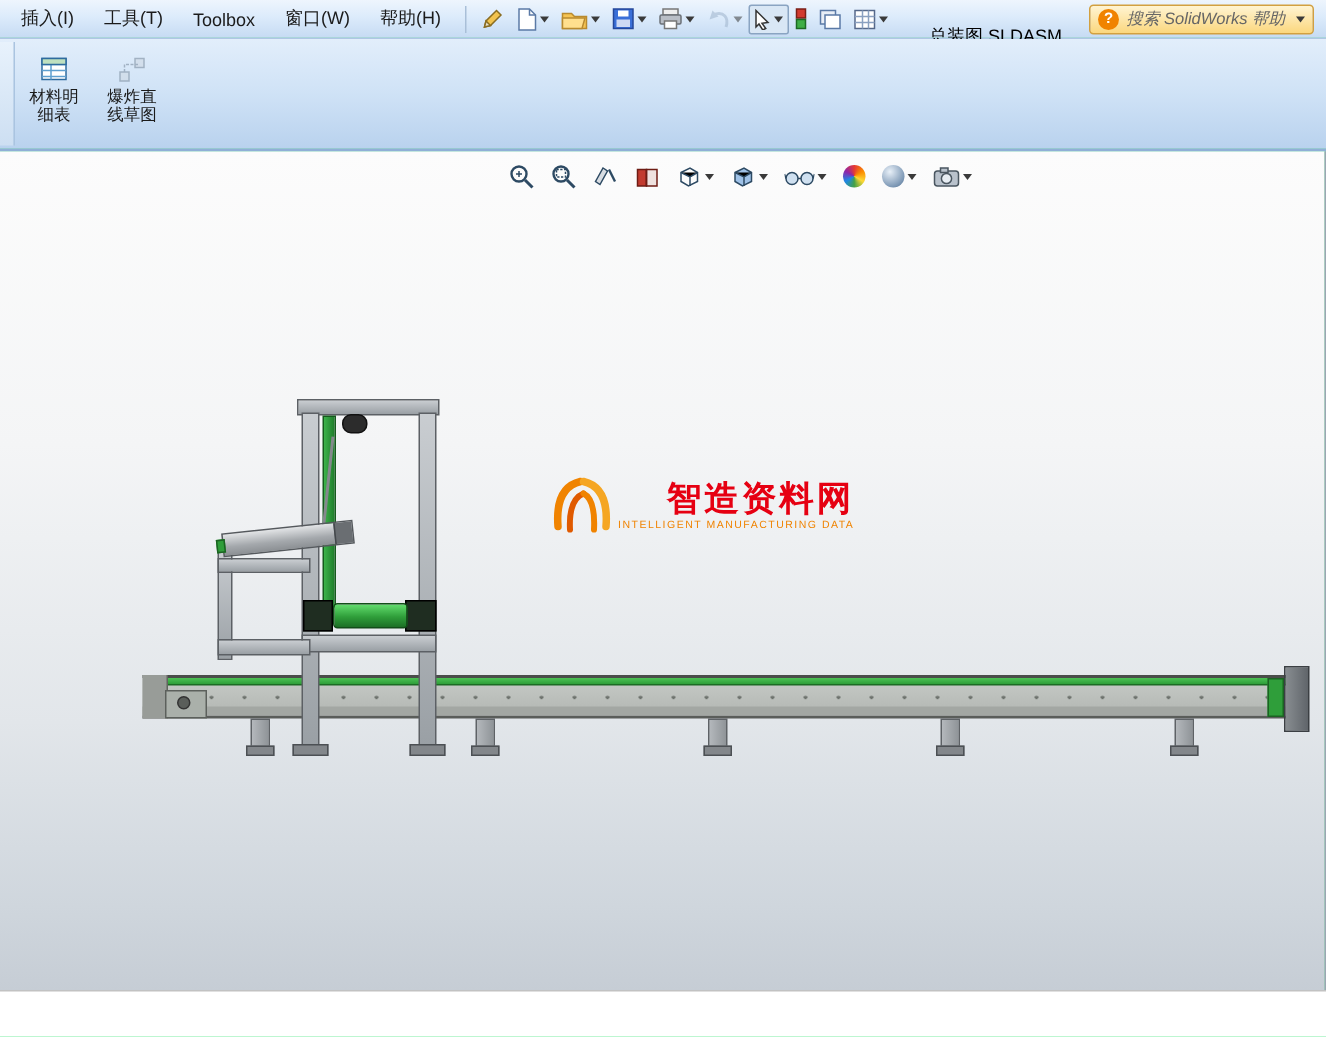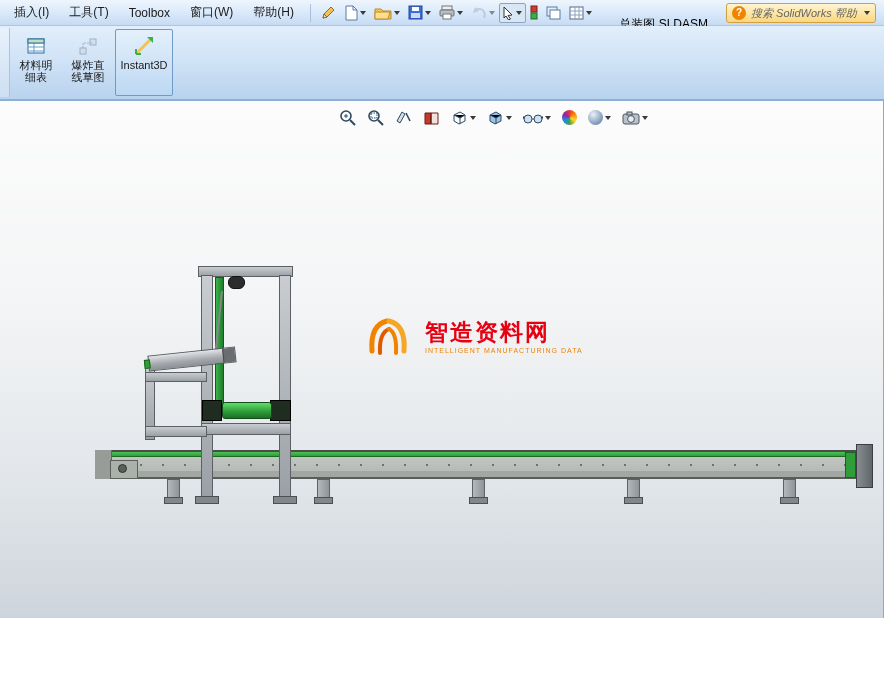--- a/index.html
+++ b/index.html
@@ -1,18 +1,18 @@
 <!DOCTYPE html>
 <html><head>
 <meta charset="utf-8">
 <style>
   * { box-sizing: border-box; margin: 0; padding: 0; }
   html,body { width:884px; height:691px; overflow:hidden; }
   body { font-family: "Liberation Sans", "DejaVu Sans", sans-serif; font-size:12px; color:#222; }
-  #app { position:relative; width:884px; height:618px; background:#86efac; overflow:hidden; }
+  #app { position:relative; width:884px; height:691px; background:#86efac; overflow:hidden; }
 
   
   .menubar {
     position:relative; height:26px; display:flex; align-items:center;
     background:linear-gradient(180deg,#eef5fd 0%,#dcebfb 45%,#c6dbf3 100%);
     border-bottom:1px solid #aec6e4; padding:0 4px;
   }
   .menu { padding:4px 10px; color:#1b1b1b; cursor:default; white-space:nowrap; }
   .tb-sep { width:1px; height:18px; background:#a9bfd8; margin:0 6px; }
   .tbtn { display:flex; align-items:center; gap:2px; padding:2px 3px; border:1px solid transparent; border-radius:2px; }
@@ -93,21 +93,21 @@
   .crossbar { left:201px; top:322px; width:90px; height:12px; }
   .sub-post { left:145px; top:265px; width:10px; height:74px; }
   .sub-top { left:145px; top:271px; width:62px; height:10px; }
   .sub-bot { left:145px; top:325px; width:62px; height:11px; }
   .cyl { left:148px; top:250px; width:88px; height:16px; transform:rotate(-6deg);
     background:linear-gradient(180deg,#e2e4e6,#a4a8ac 60%,#8c9094); border:1px solid #55595d; }
   .cyl-band { position:absolute; right:0; top:0; width:12px; height:100%; background:#6a6e72; border-left:1px solid #44484c; }
   .cyl-cap { position:absolute; left:-5px; top:3px; width:6px; height:9px; background:#2f9e3a; border:1px solid #1b6322; }
 
   
-  .wm { position:absolute; left:364px; top:212px; display:flex; align-items:flex-start; gap:13px; }
+  .wm { position:absolute; left:364px; top:212px; display:flex; align-items:flex-start; gap:0;text-align:right; }
   .wm-text .wm-title { color:#e60012; font-size:23px; font-weight:bold; letter-spacing:2px; line-height:26px; margin-top:6px; }
   .wm-text .wm-sub { color:#f08300; font-size:7px; letter-spacing:1px; margin-top:2px; }
 
   .statusbar { height:31px; background:#fff; border-top:1px solid #c2c2c2; }
 </style>
 </head>
 <body>
 
 <div id="app">
 
@@ -223,30 +223,20 @@
         <svg width="20" height="20" viewBox="0 0 20 20" opacity="0.6">
             <rect x="2" y="12" width="6" height="6" fill="#cfd9e4" stroke="#7d8ea0"></rect>
             <rect x="12" y="3" width="6" height="6" fill="#cfd9e4" stroke="#7d8ea0"></rect>
             <path d="M5 12V7h10" fill="none" stroke="#7d8ea0" stroke-dasharray="2 1"></path>
           </svg>
       </span>
       <span class="cmd-label">爆炸直
 线草图</span>
     </div>
 
-    <div class="cmdbtn wide active">
-      <span class="cmd-ico">
-        <svg width="22" height="22" viewBox="0 0 22 22">
-            <path d="M3 19L17 5" stroke="#f2c34e" stroke-width="3"></path>
-            <path d="M14 2l6 0 0 6z" fill="#3fae46"></path>
-            <path d="M3 19l5 0M3 19l0 -5" stroke="#3fae46" stroke-width="2"></path>
-          </svg>
-      </span>
-      <span class="cmd-label">Instant3D</span>
-    </div>
   </div>
 
   <div class="viewport">
 
     <div class="hud">
       <div class="hudbtn">
         <svg width="17" height="17" viewBox="0 0 17 17">
             <circle cx="7" cy="7" r="5" fill="none" stroke="#2d4a63" stroke-width="1.6"></circle>
             <line x1="11" y1="11" x2="16" y2="16" stroke="#2d4a63" stroke-width="2"></line>
             <path d="M5 7h4M7 5v4" stroke="#2d4a63"></path>

